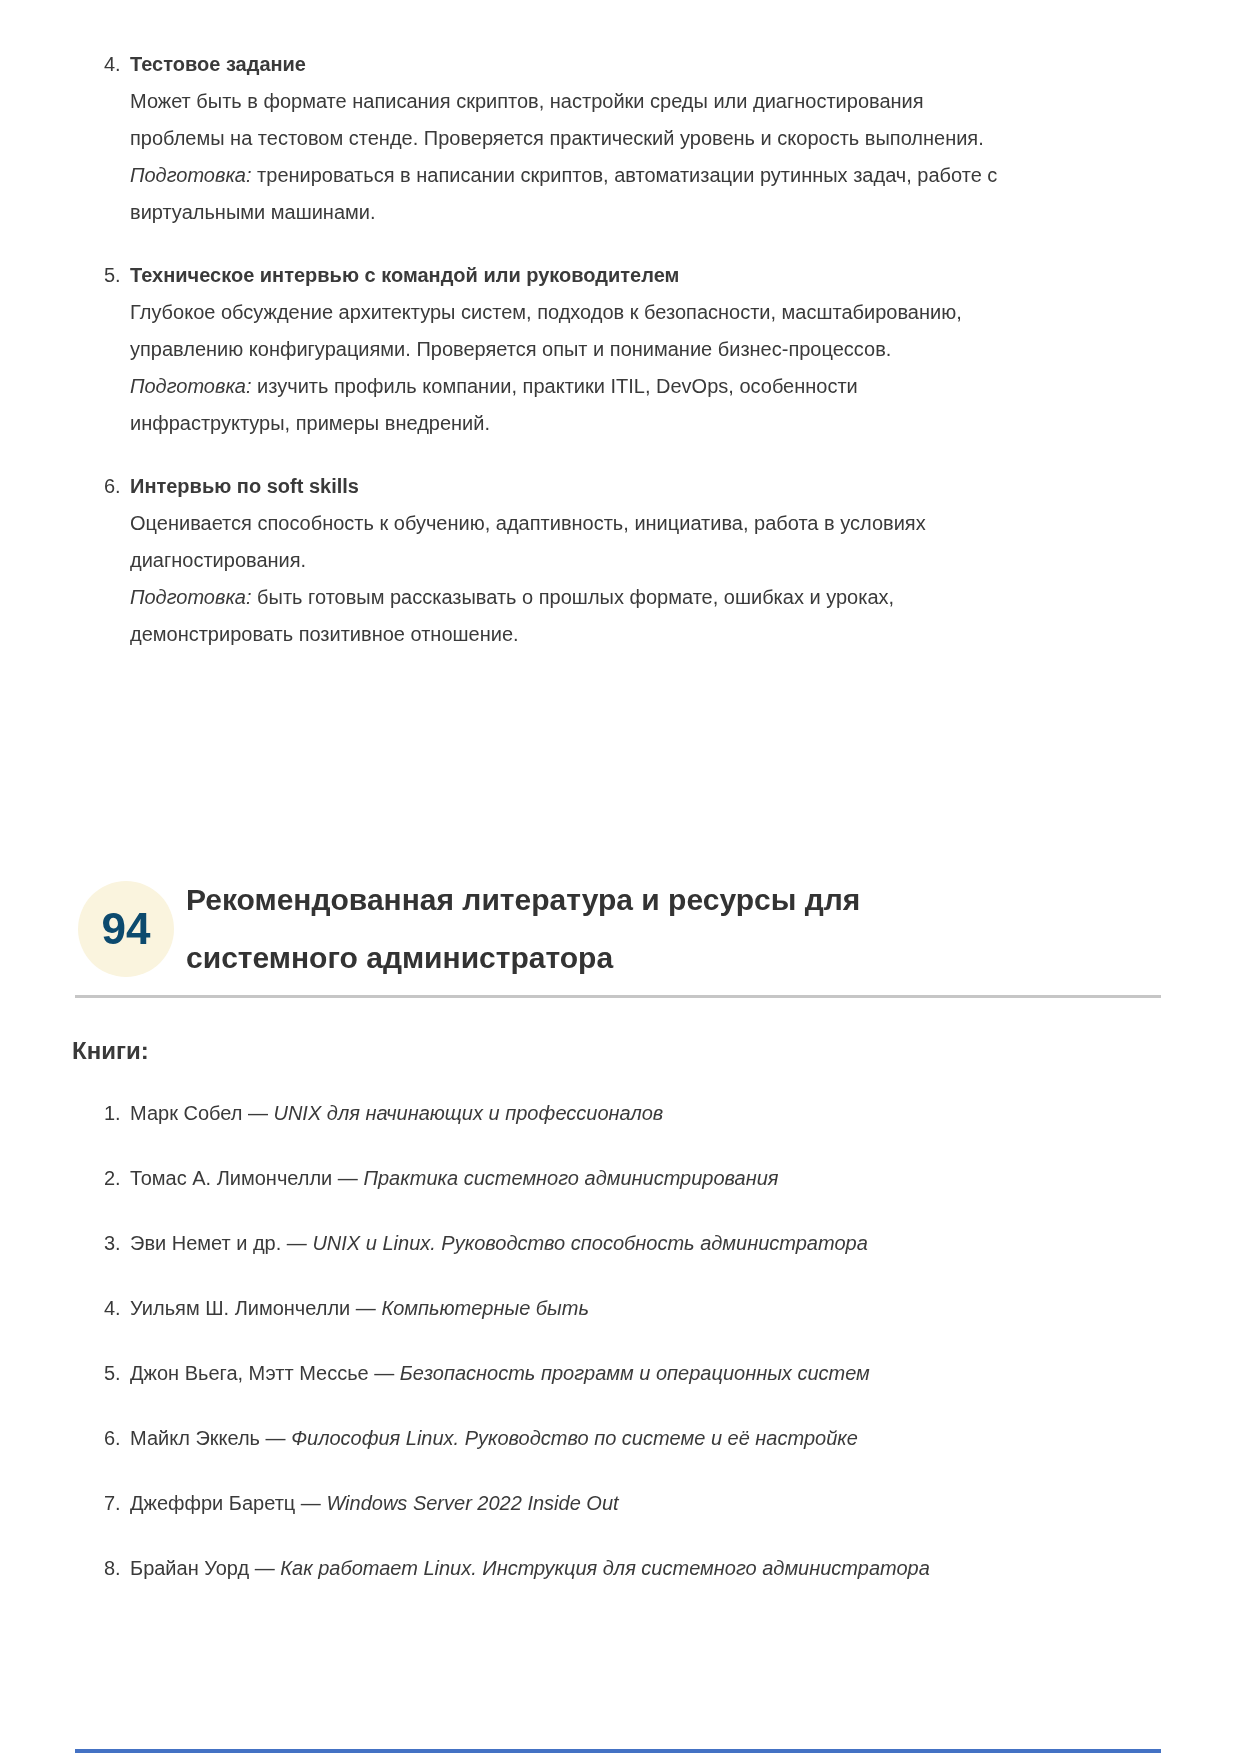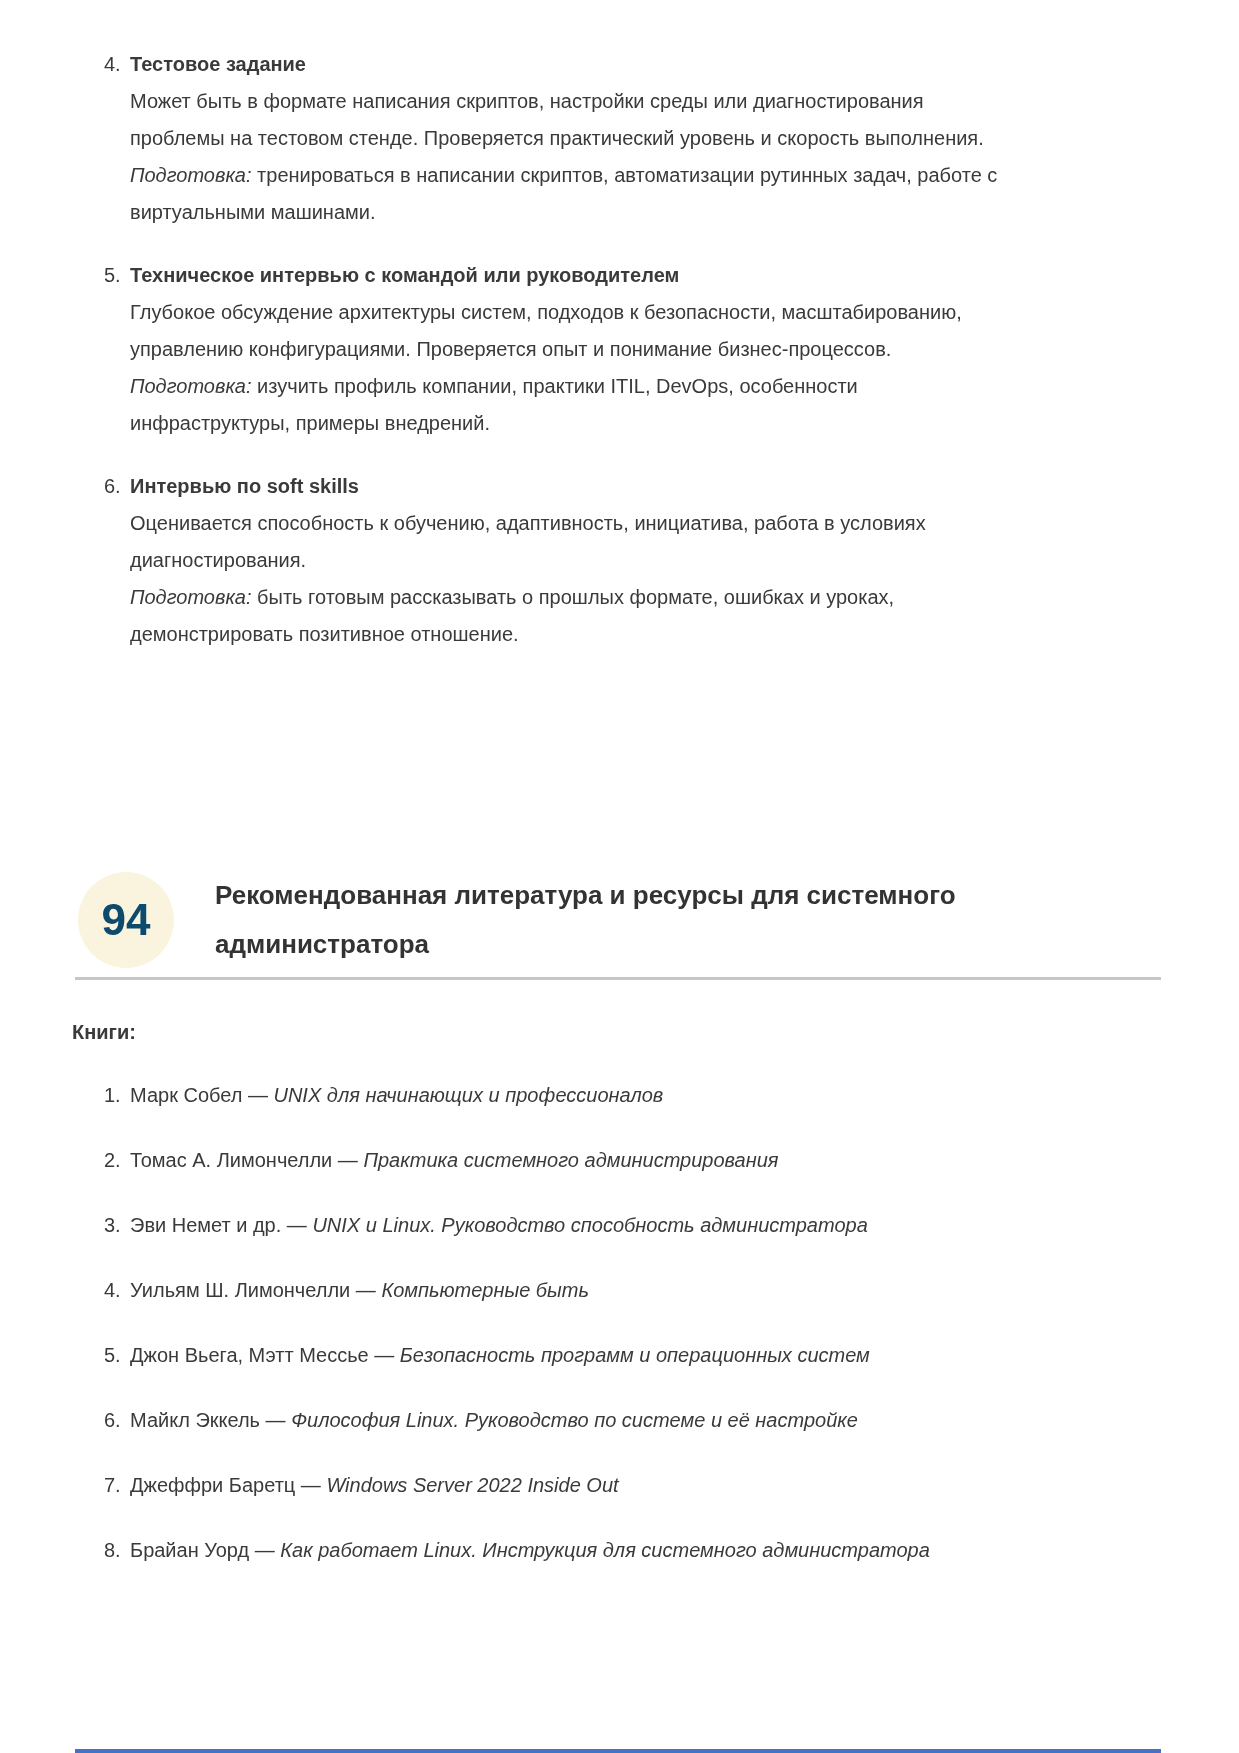--- a/index.html
+++ b/index.html
@@ -63,36 +63,36 @@
     border-radius: 50%;
     background: #faf4de;
     display: flex;
     align-items: center;
     justify-content: center;
     font-size: 44px;
     font-weight: bold;
     color: #0c4a6e;
   }
   .section-title {
-    margin-left: 41px;
+    margin-left: 12px;
     max-width: 790px;
-    font-size: 26px;
-    font-weight: bold;
-    line-height: 49px;
+    font-size: 30px;
+    font-weight: bold;
+    line-height: 58px;
     color: #333333;
   }
   .section-divider {
     margin: 8px 78px 0 75px;
     height: 3px;
     background: #c6c6c6;
   }
   
   .books-heading {
     margin: 34px 0 0 72px;
-    font-size: 20px;
+    font-size: 24px;
     font-weight: bold;
     line-height: 37px;
   }
   .books {
     margin-top: 26px;
     margin-left: 104px;
     width: 1030px;
   }
   .book {
     display: flex;

